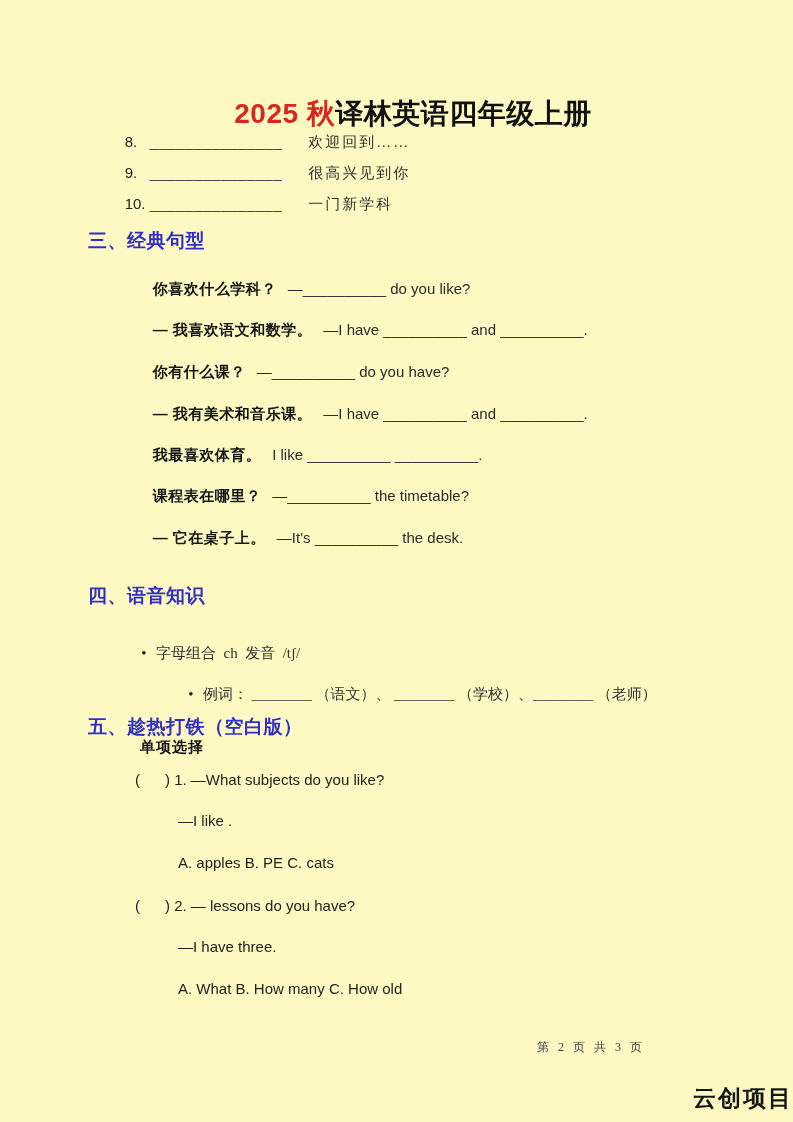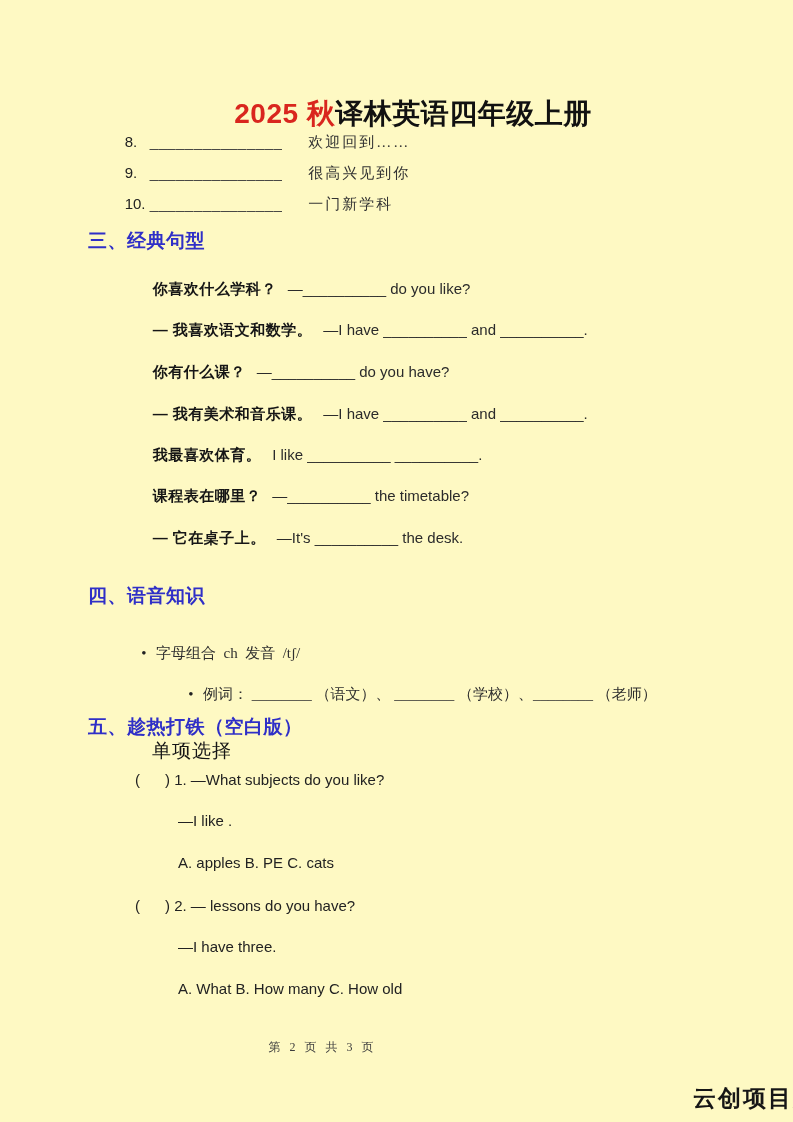--- a/index.html
+++ b/index.html
@@ -48,28 +48,28 @@
   
   .pat-line { left: 136px; font-size: 15px; }
   .pat-cn { font-weight: bold; color: #161616; letter-spacing: 0.5px; }
   .pat-en { margin-left: 11px; color: #2b2b2b; }
 
   
   .bullet-line { font-size: 15px; color: #2e2e2e; font-family: "Liberation Serif", serif; text-align: center; }
   .bullet-dot { display: inline-block; width: 24px; color: #222; }
 
   
-  .practice-subtitle { left: 152px; font-size: 19px; font-weight: normal; color: #151515; letter-spacing: 1px; }
+  .practice-subtitle { left: 140px; font-size: 15px; font-weight: bold; color: #151515; letter-spacing: 1px; }
   .q-main { left: 135px; font-size: 15px; color: #222; text-align: center; }
   .q-sub { left: 178px; font-size: 15px; color: #222; }
 
   
   .page-footer {
     top: 1039px; left: 0; width: 645px;
-    text-align: center;
+    text-align: right;
     font-size: 12px;
     color: #3c3c3c;
     letter-spacing: 3px;
     font-family: "Liberation Serif", serif;
   }
 
   
   .watermark {
     top: 1083px; left: 693px;
     font-size: 23px;

